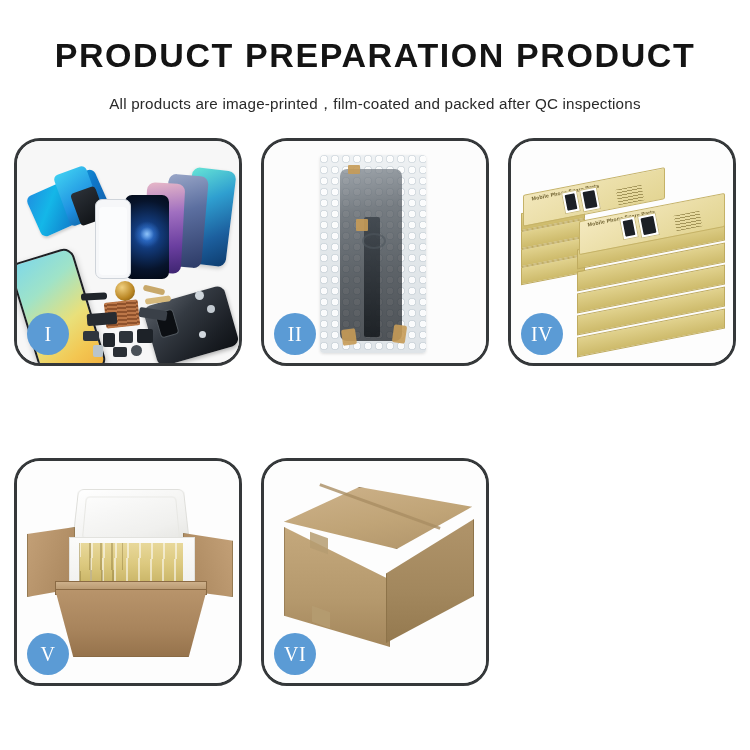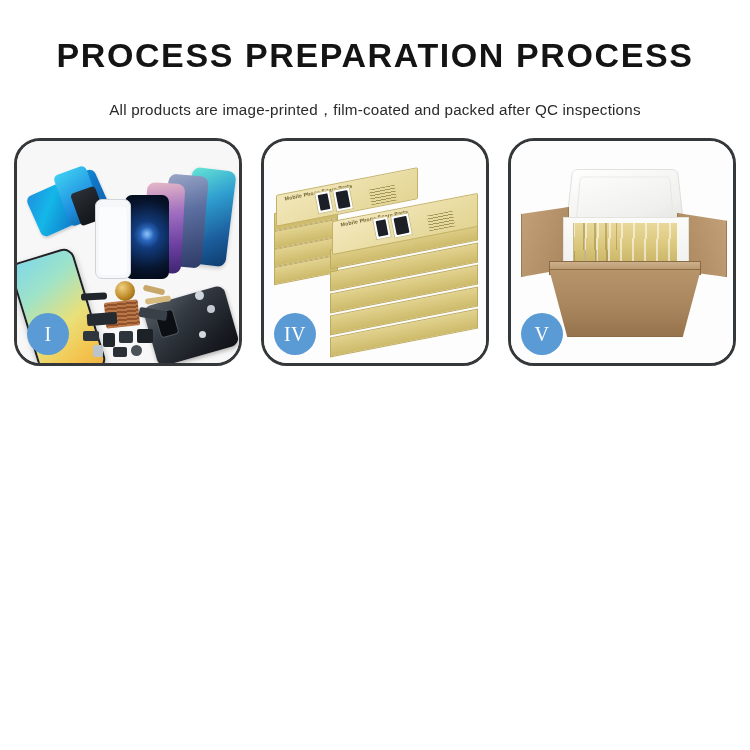--- a/index.html
+++ b/index.html
@@ -17,21 +17,21 @@
   .title{
     font-size:34px;
     font-weight:700;
     letter-spacing:1.6px;
     color:#141414;
     line-height:1.05;
     font-family:"Liberation Sans", sans-serif;
     white-space:nowrap;
   }
   .subtitle{
-    margin-top:26px;
+    margin-top:20px;
     font-size:15.2px;
     color:#2a2a2a;
     letter-spacing:.2px;
     white-space:nowrap;
   }
 
   
   .grid{
     position:absolute;
     left:14px;top:138px;
@@ -377,21 +377,21 @@
   }
   .c-tape1{position:absolute;left:46px;top:74px;width:18px;height:16px;background:#b59c71;opacity:.85;transform:skewY(20deg);}
   .c-tape2{position:absolute;left:48px;top:148px;width:18px;height:16px;background:#b59c71;opacity:.85;transform:skewY(20deg);}
 </style>
 </head>
 <body>
 
 <div class="page">
 
   <div class="header">
-    <div class="title">PROCESS PREPARATION PROCESS</div>
+    <div class="title">PRODUCT PREPARATION PRODUCT</div>
     <div class="subtitle">All products are image-printed，film-coated and packed after QC inspections</div>
   </div>
 
   <div class="grid">
 
     <div class="card">
       <div class="card-inner p1">
         <div class="ph ph-adh"></div>
         <div class="ph ph-adh2"></div>
         <div class="ph ph-adh3"></div>
@@ -416,20 +416,34 @@
         <div class="part flex10"></div>
         <div class="part flex11"></div>
         <div class="part flex12"></div>
         <div class="part scr1"></div>
         <div class="part scr2"></div>
         <div class="part scr3"></div>
       </div>
       <div class="badge">I</div>
     </div>
 
+    <div class="card">
+      <div class="card-inner p2">
+        <div class="bubble-bag">
+          <div class="inner-part"></div>
+          <div class="inner-strip"></div>
+          <div class="conn"></div>
+          <div class="tape1"></div>
+          <div class="tape2"></div>
+          <div class="tape3"></div>
+          <div class="tape4"></div>
+        </div>
+      </div>
+      <div class="badge">II</div>
+    </div>
 
 
     <div class="card">
       <div class="card-inner p4">
         <div class="stack">
           <div class="sb sb-side sb-l1"></div>
           <div class="sb sb-side sb-l2"></div>
           <div class="sb sb-side sb-l3"></div>
           <div class="sb sb-side sb-l4"></div>
           <div class="sb sb-side sb-r1"></div>
@@ -458,15 +472,26 @@
         <div class="v-flapL"></div>
         <div class="v-flapR"></div>
         <div class="v-foam"></div>
         <div class="v-inner"></div>
         <div class="v-rim"></div>
         <div class="v-body"></div>
       </div>
       <div class="badge">V</div>
     </div>
 
+    <div class="card">
+      <div class="card-inner p6">
+        <div class="c-top"></div>
+        <div class="c-top-seam"></div>
+        <div class="c-left"></div>
+        <div class="c-right"></div>
+        <div class="c-tape1"></div>
+        <div class="c-tape2"></div>
+      </div>
+      <div class="badge">VI</div>
+    </div>
 
   </div>
 </div>
 
 </body></html>

